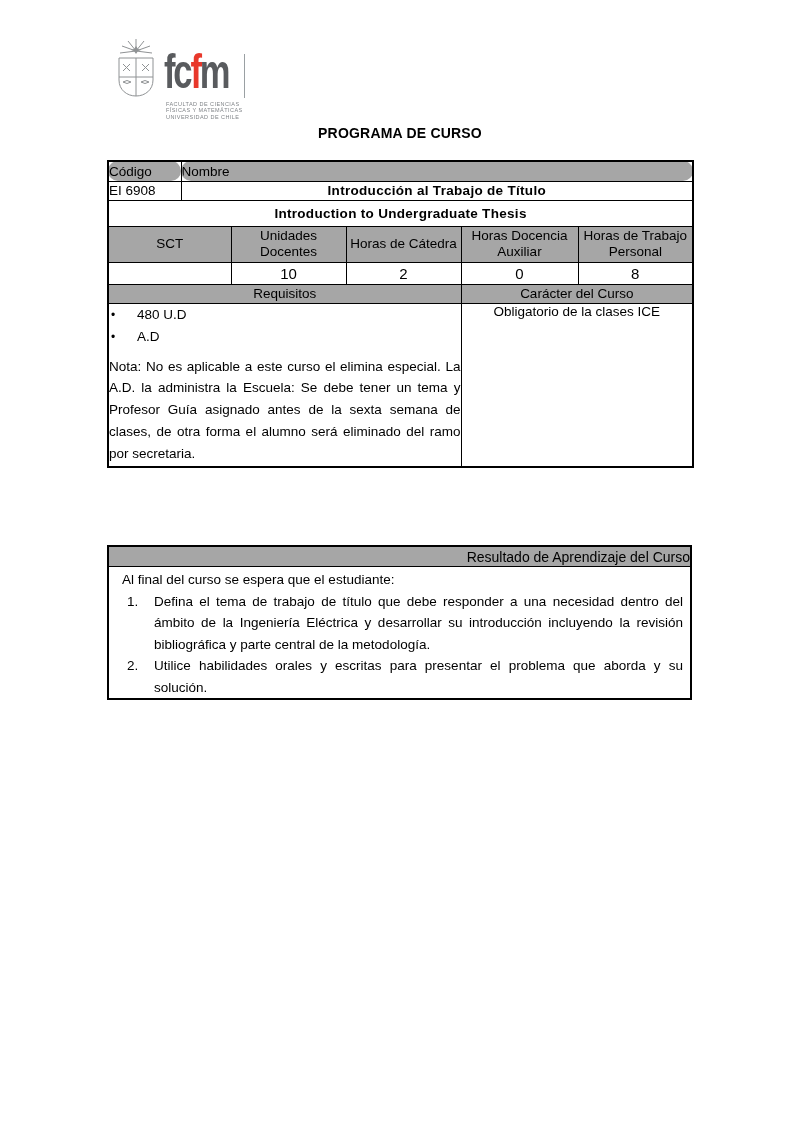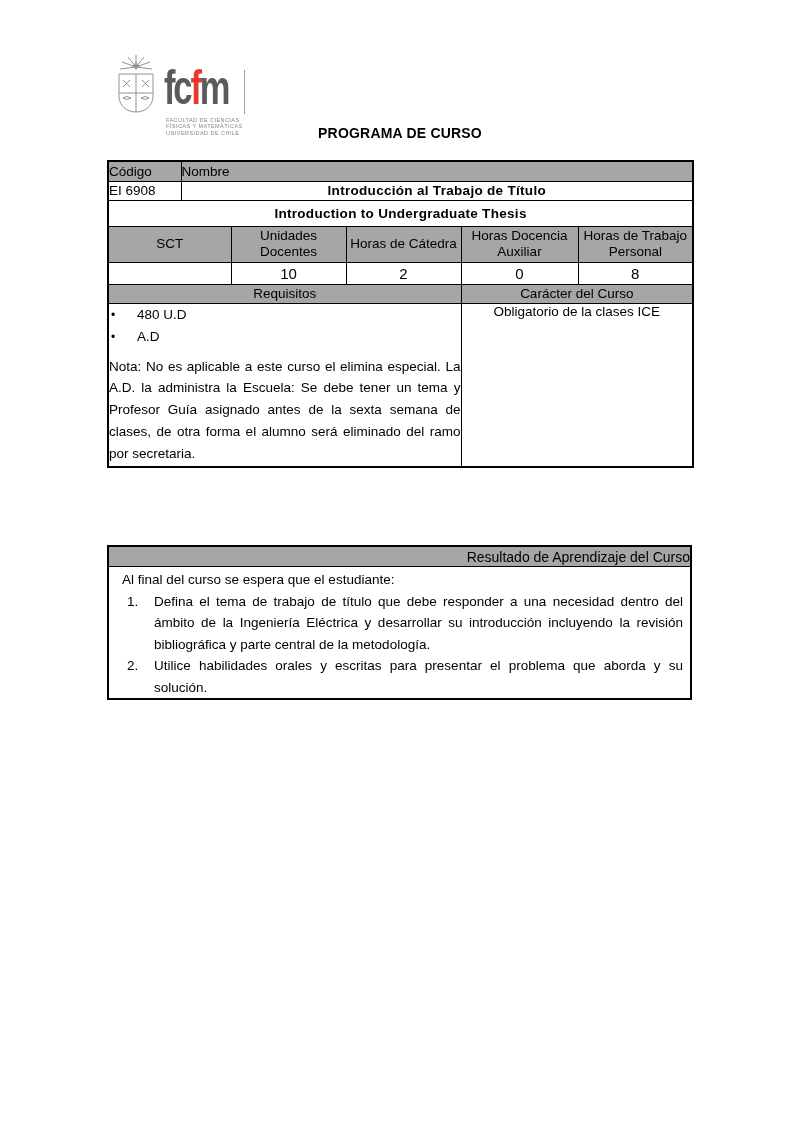--- a/index.html
+++ b/index.html
@@ -1,21 +1,21 @@
 <!DOCTYPE html>
 <html><head>
 <meta charset="utf-8">
 <style>
   html,body{margin:0;padding:0;}
   body{
     width:800px;height:1132px;background:#ffffff;position:relative;
     font-family:"Liberation Sans",sans-serif;color:#000;
   }
   
-  .logo{position:absolute;left:110px;top:54px;width:150px;height:80px;}
+  .logo{position:absolute;left:110px;top:38px;width:150px;height:80px;}
   .crest{position:absolute;left:0;top:0;}
   .wordmark{
     position:absolute;left:54px;top:10px;font-weight:bold;font-size:48px;
     line-height:48px;letter-spacing:-3px;transform:scaleX(0.72);
     transform-origin:0 0;white-space:nowrap;
   }
   .wm-gray{color:#595b5e;}
   .wm-red{color:#e8382b;}
   .logo-rule{position:absolute;left:134px;top:16px;width:1px;height:44px;background:#9aa0a3;}
   .caption{
@@ -26,21 +26,21 @@
   .doc-title{
     position:absolute;left:0;top:125px;width:800px;text-align:center;
     font-weight:bold;font-size:14px;letter-spacing:0.2px;
   }
   
   table{border-collapse:collapse;table-layout:fixed;}
   .t1{position:absolute;left:107px;top:160px;width:585px;border:2px solid #000;}
   .t2{position:absolute;left:107px;top:545px;width:585px;border:2px solid #000;}
   .t1 td,.t2 td{border:1px solid #000;padding:0;font-size:13.5px;overflow:hidden;}
   .gray{background:#a6a6a6;}
-  .lbl{padding-left:5px;vertical-align:middle;}
+  .lbl{padding-left:5px;vertical-align:middle;border-radius:10px;}
   .ctr{text-align:center;vertical-align:middle;}
   .code-cell{padding-left:8px;vertical-align:middle;}
   .course-name{
     font-weight:bold;text-align:center;vertical-align:middle;
     font-size:15px;letter-spacing:0.3px;border-radius:7px;
   }
   .hdr2 td{line-height:16px;}
   .vals td{font-size:15px;text-align:center;vertical-align:middle;}
   .req-cell{vertical-align:top;padding:4px 8px 0 8px;}
   .car-cell{vertical-align:top;text-align:center;padding-top:3px;}

